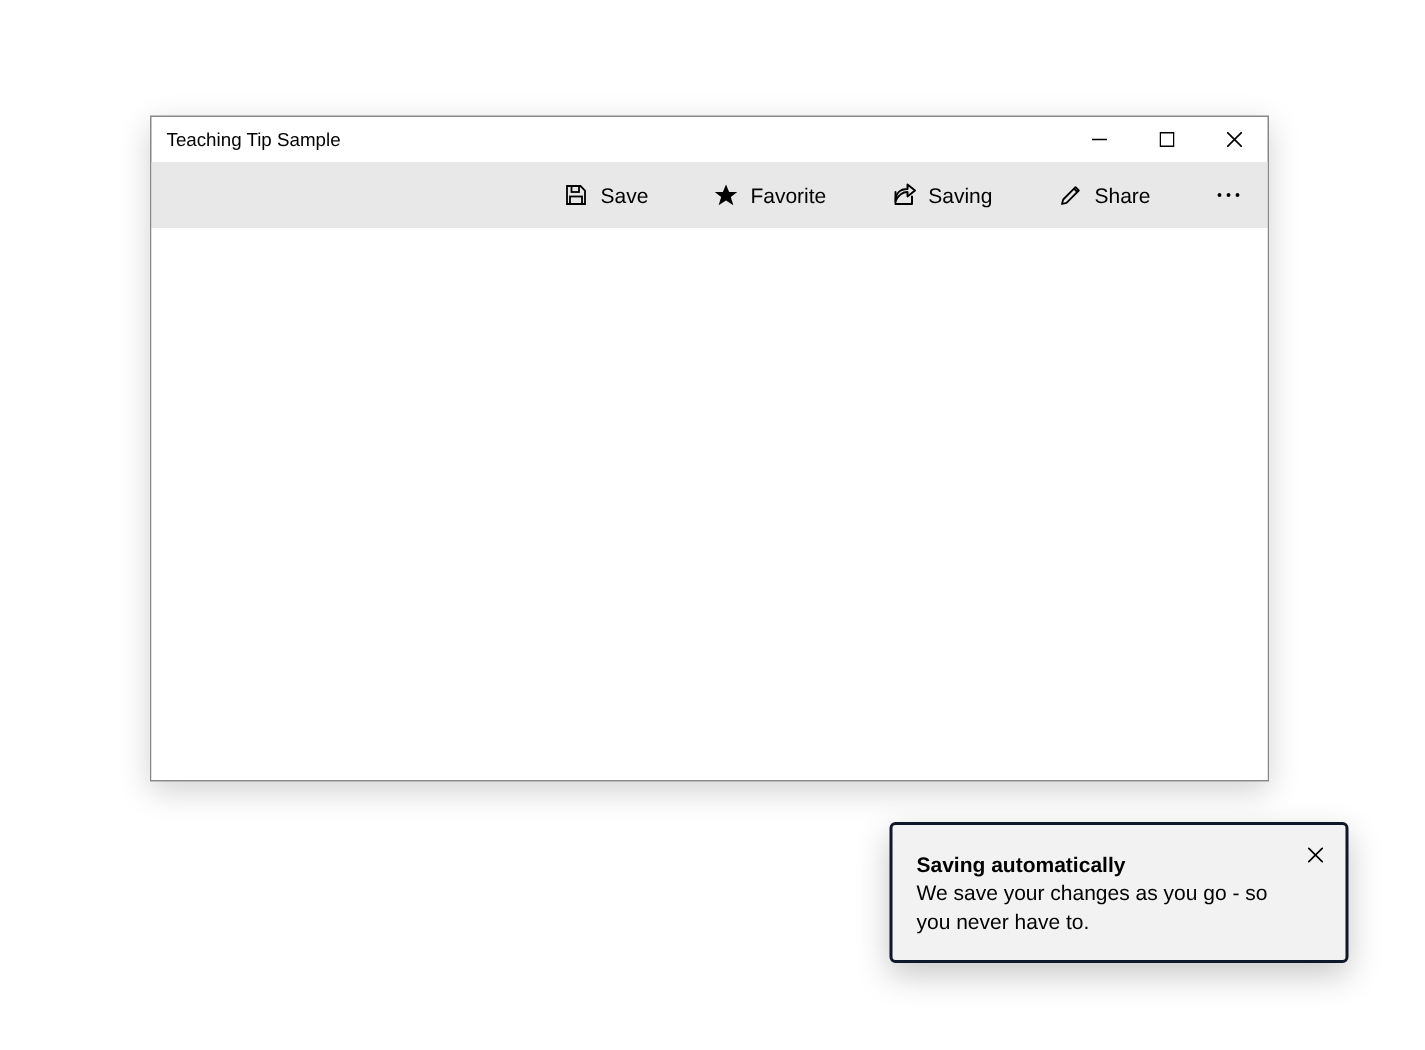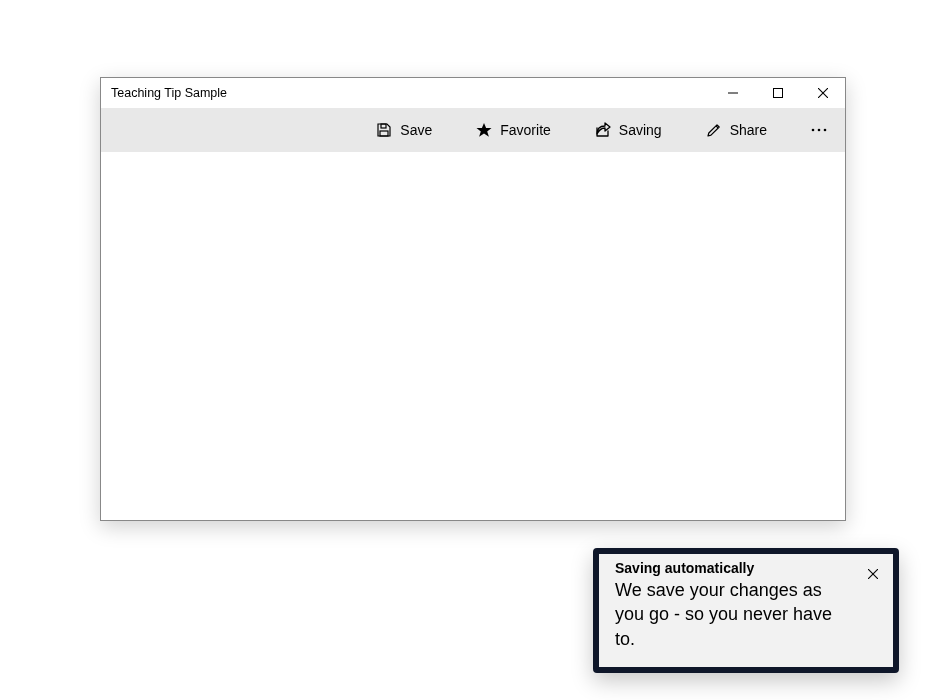--- a/index.html
+++ b/index.html
@@ -85,33 +85,33 @@
     .content {
       flex: 1;
       background: #ffffff;
     }
     .teaching-tip {
       position: absolute;
       left: 593px;
       top: 548px;
       width: 306px;
       background: #f2f2f2;
-      border: 6px solid #0f172a;
+      border: 2px solid #0f172a;
       border-radius: 4px;
       box-shadow: 0 8px 22px rgba(0,0,0,0.22);
-      padding: 6px 40px 16px 16px;
+      padding: 18px 40px 16px 16px;
     }
     .tip-title {
       font-size: 14px;
       font-weight: 600;
       color: #000;
       margin-bottom: 2px;
     }
     .tip-body {
-      font-size: 18px;
+      font-size: 14px;
       color: #000;
       line-height: 1.35;
     }
     .tip-close {
       position: absolute;
       top: 8px;
       right: 8px;
       width: 24px;
       height: 24px;
       border: none;

